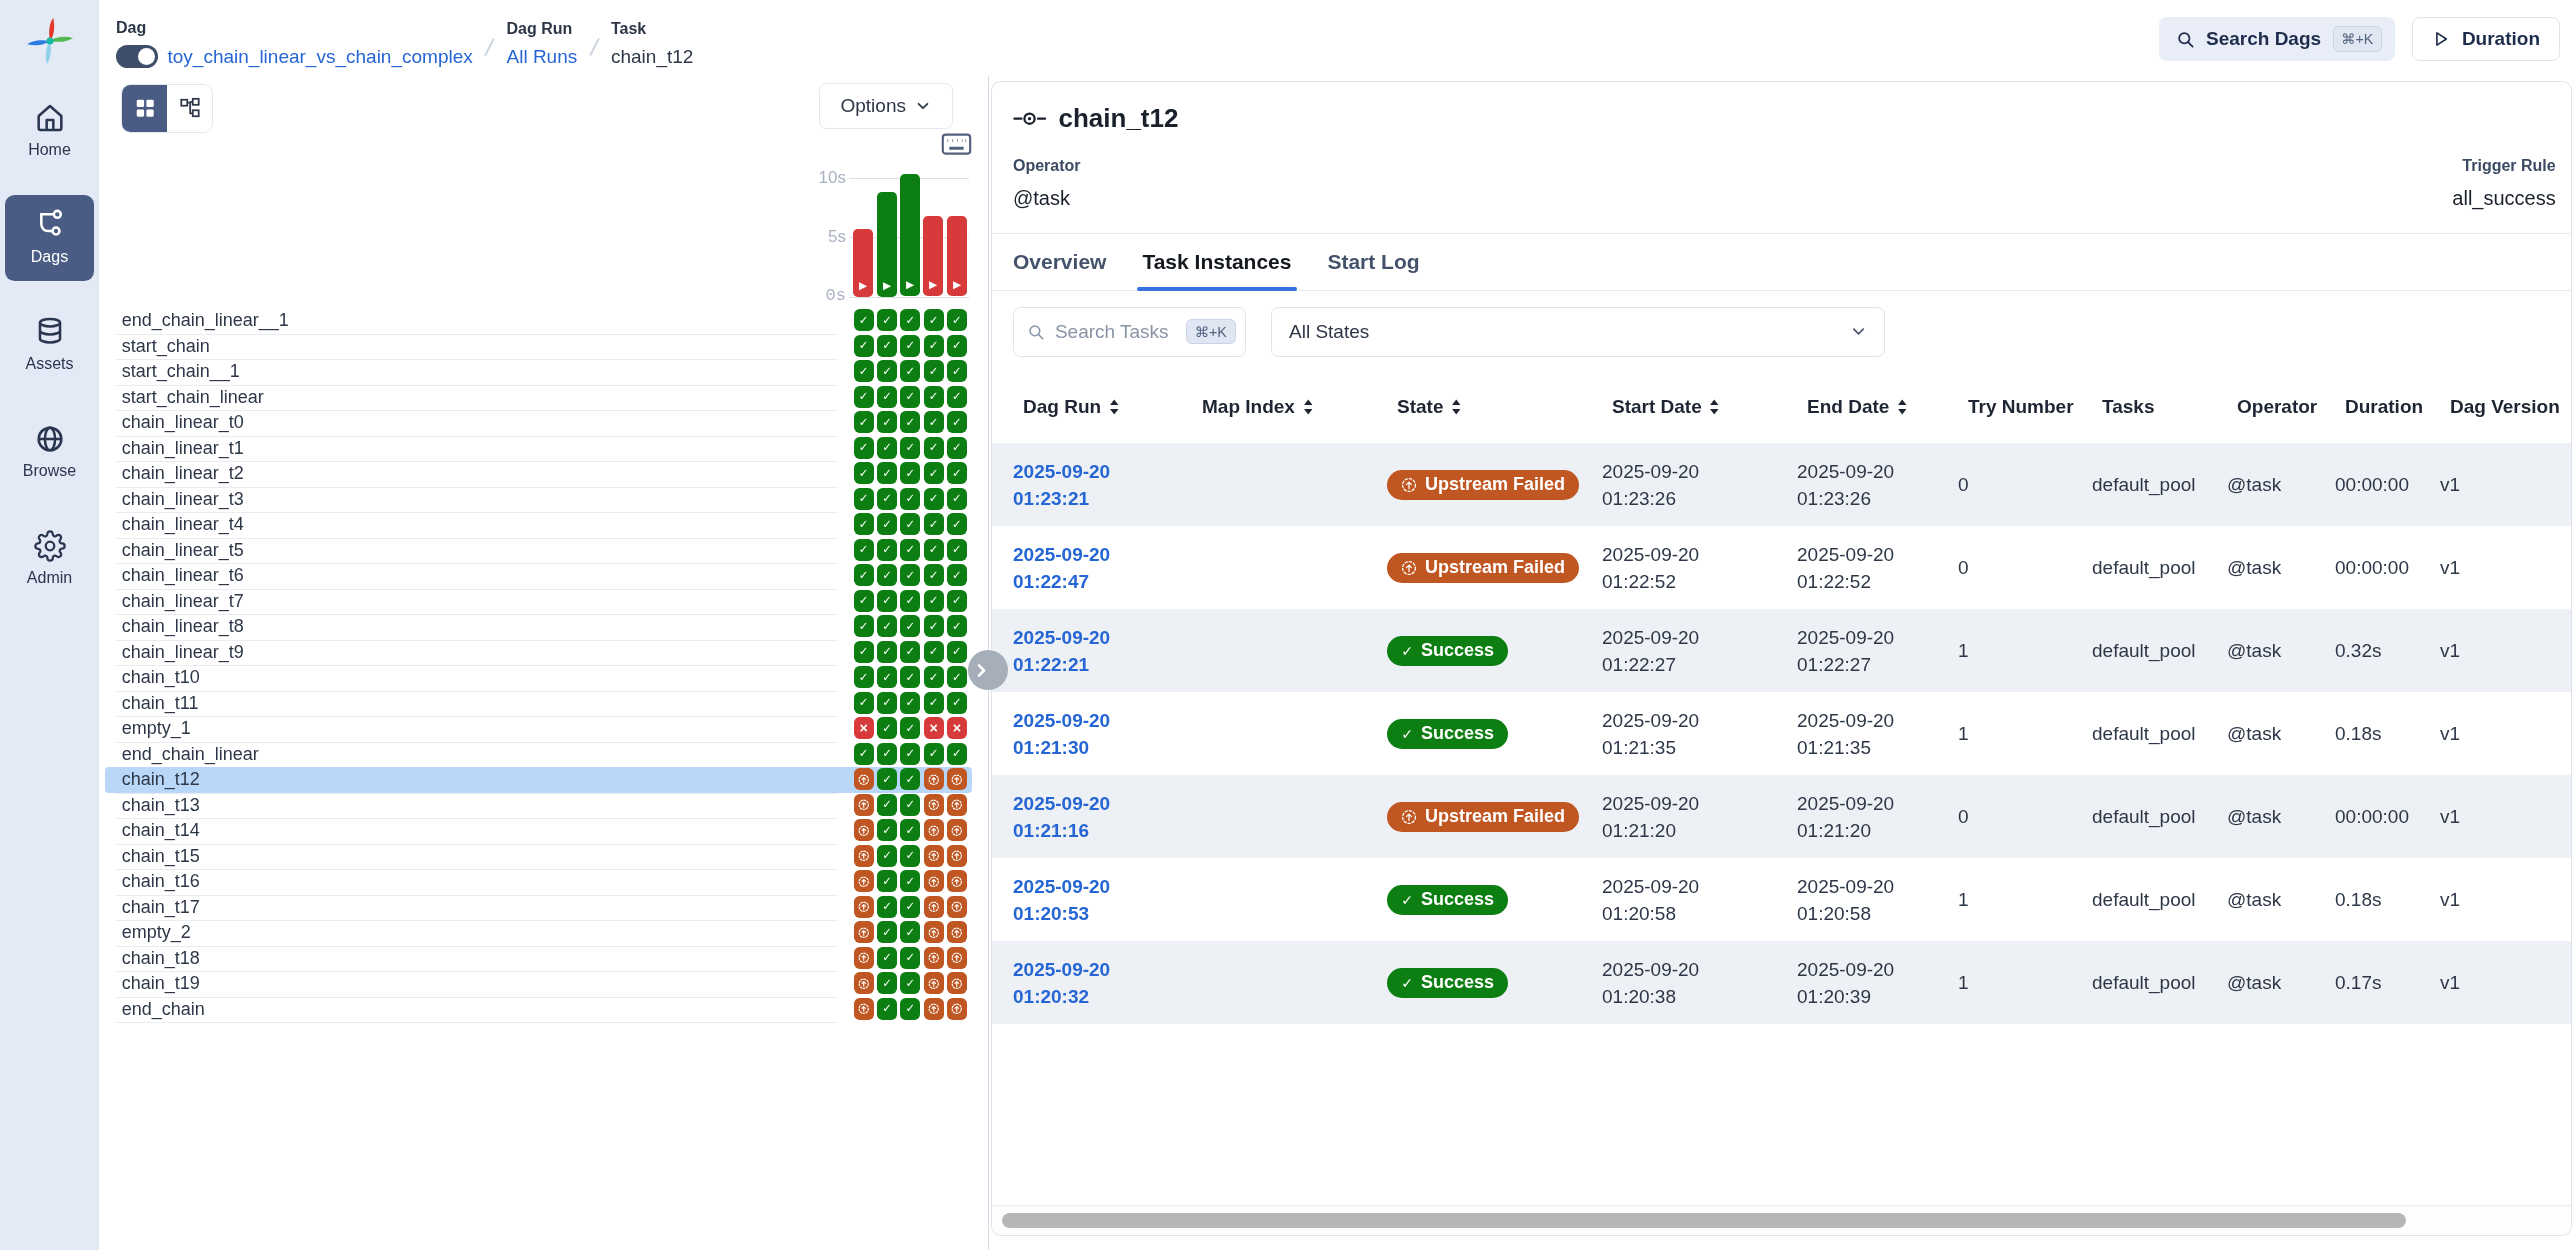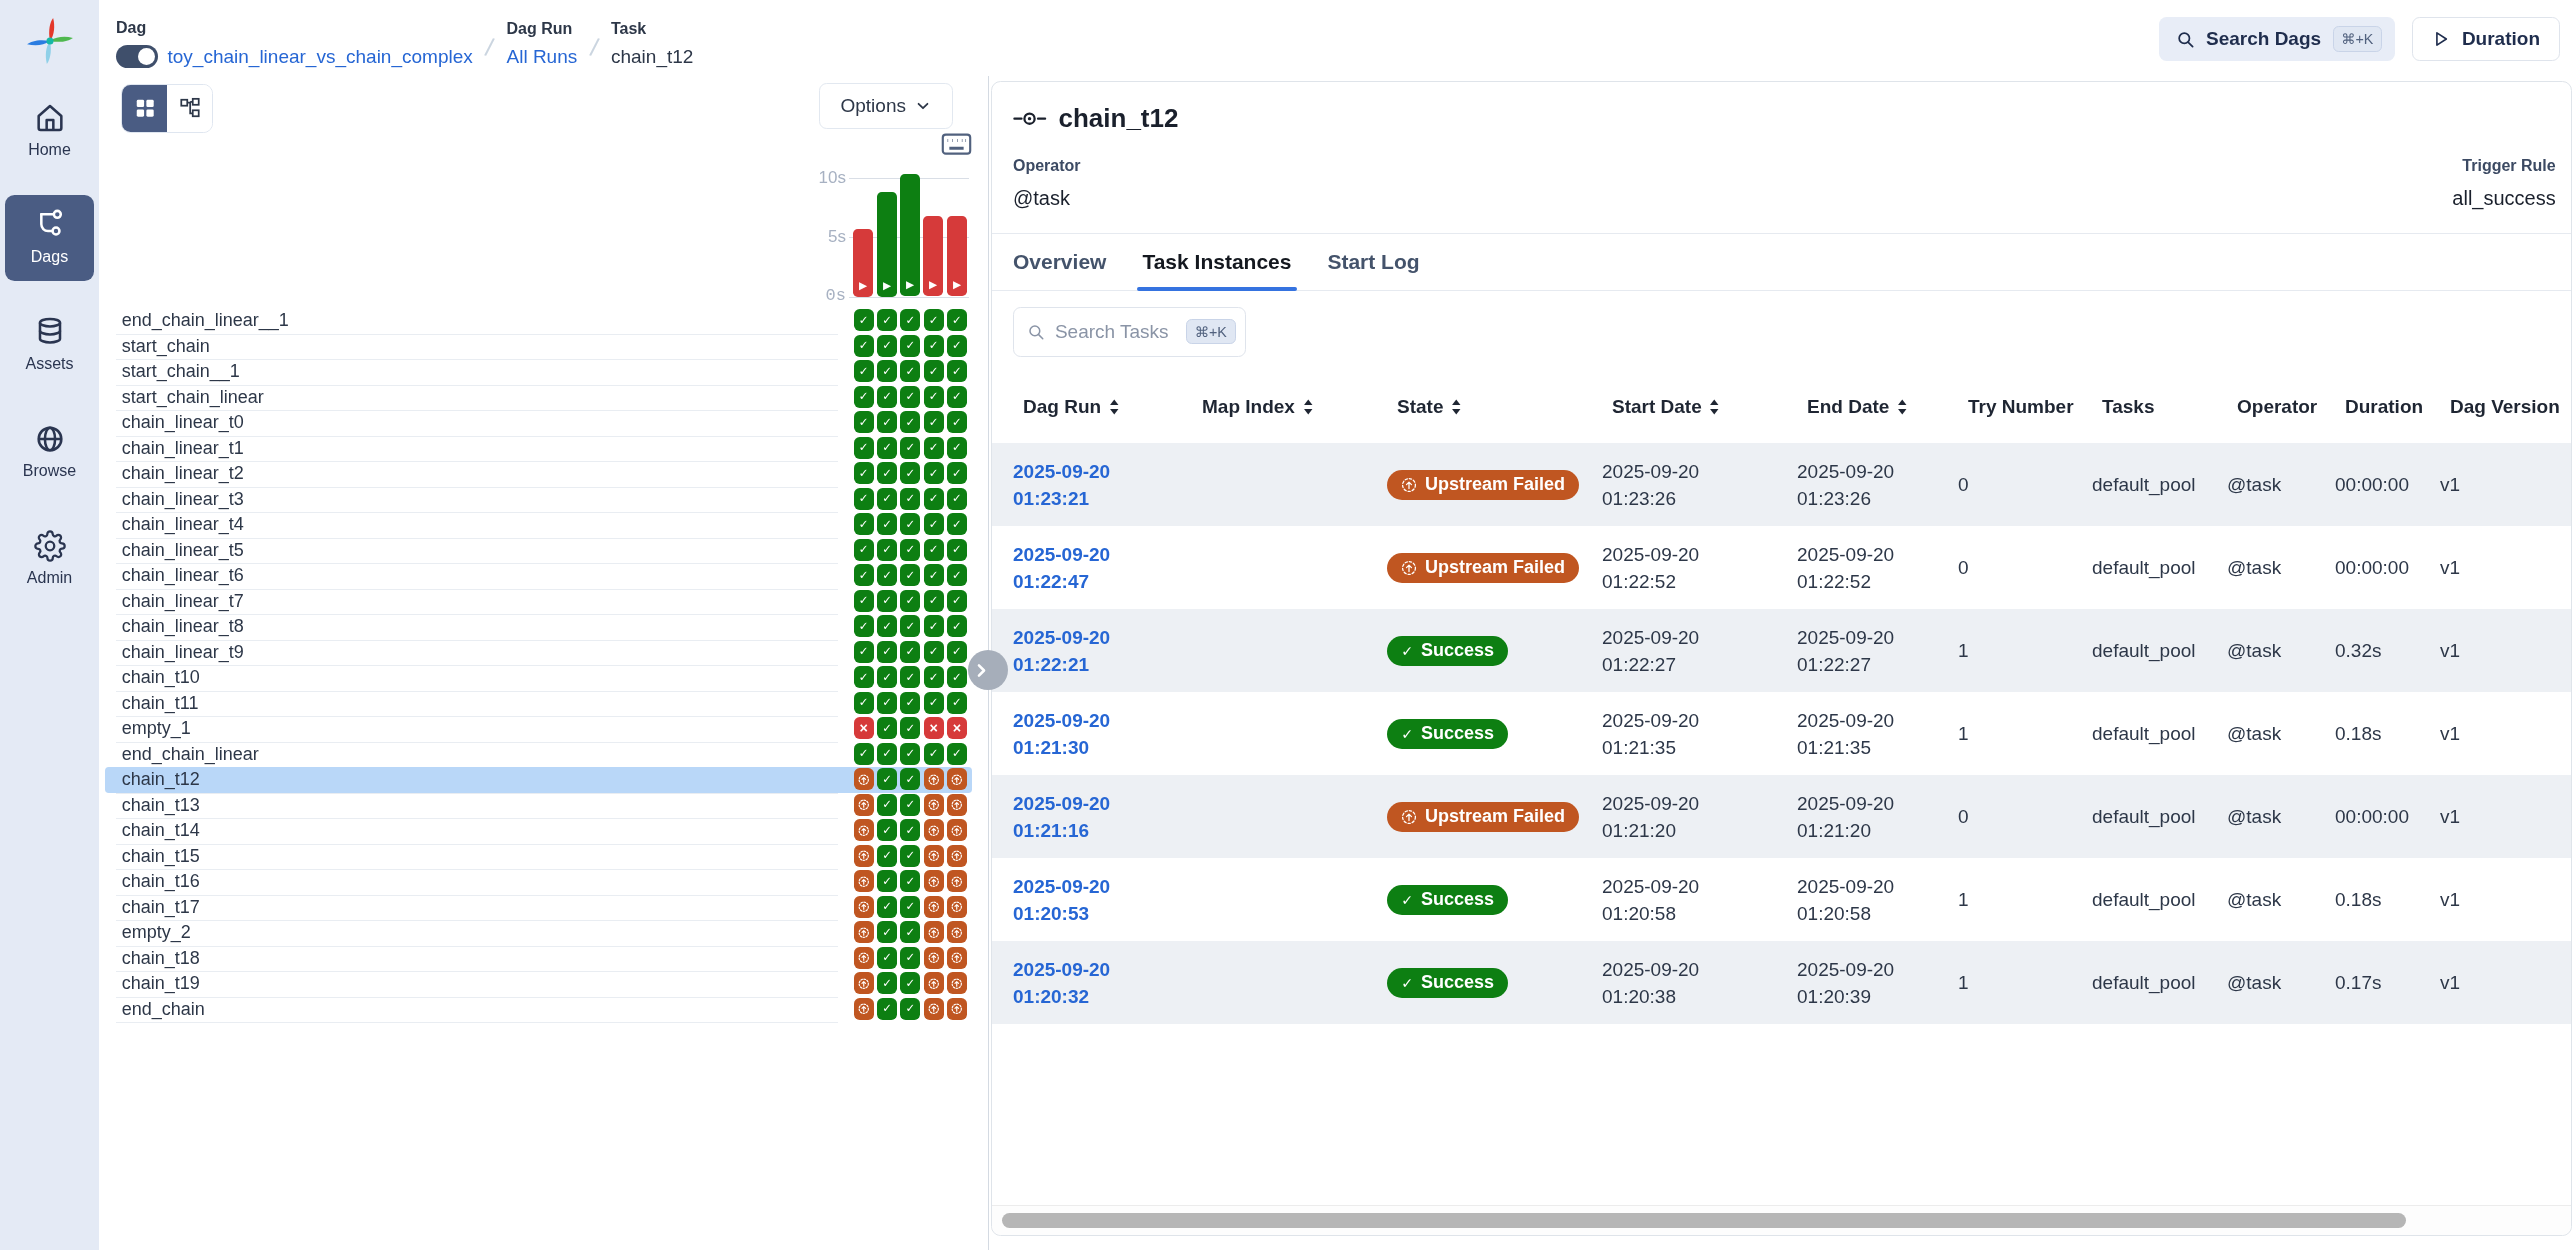--- a/index.html
+++ b/index.html
@@ -1019,20 +1019,26 @@
 
     <div class="filters">
       <div class="search-tasks">
         <svg viewBox="0 0 24 24" fill="none" stroke="currentColor" stroke-width="2" stroke-linecap="round">
             <circle cx="10.5" cy="10.5" r="6.5"></circle>
             <path d="M15.5 15.5 L21 21"></path>
           </svg>
         <input type="text" placeholder="Search Tasks" style="">
         <span class="kbd-badge">⌘+K</span>
       </div>
+      <div class="state-select">
+        <span>All States</span>
+        <svg viewBox="0 0 18 18" fill="none" stroke="currentColor" stroke-width="1.8" stroke-linecap="round" stroke-linejoin="round">
+            <path d="M4 6.5 L9 11.5 L14 6.5"></path>
+          </svg>
+      </div>
     </div>
 
     <div class="ti-table">
       <div class="t-head" id="table-head">
           <div class="th">
             <span>Dag Run</span>
             <span style="display:flex">
               <svg viewBox="0 0 10 16" fill="#1f2633">
                 <path d="M5 0.5 L9.2 6 H0.8 Z"></path>
                 <path d="M5 15.5 L0.8 10 H9.2 Z"></path>

